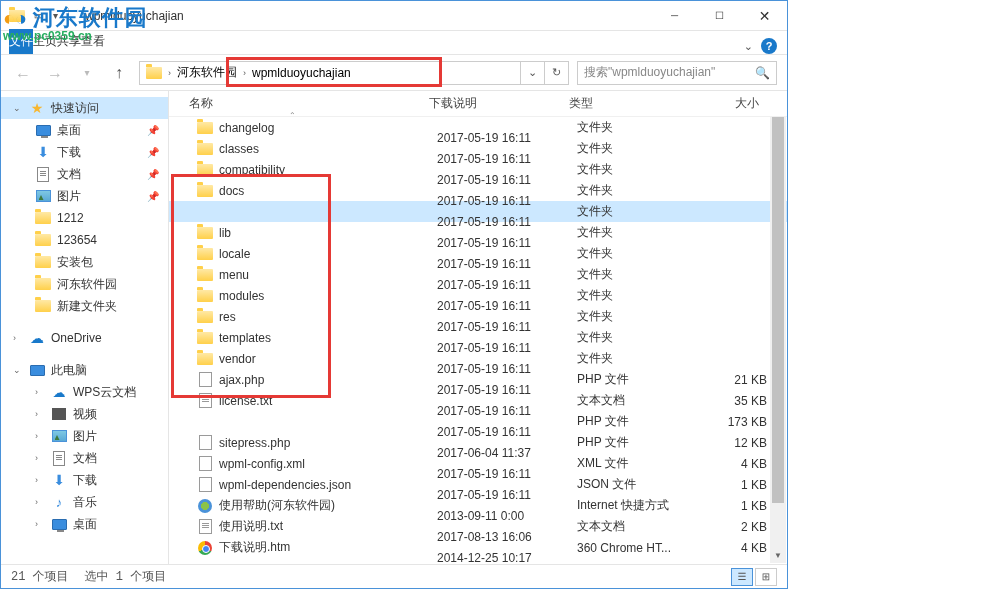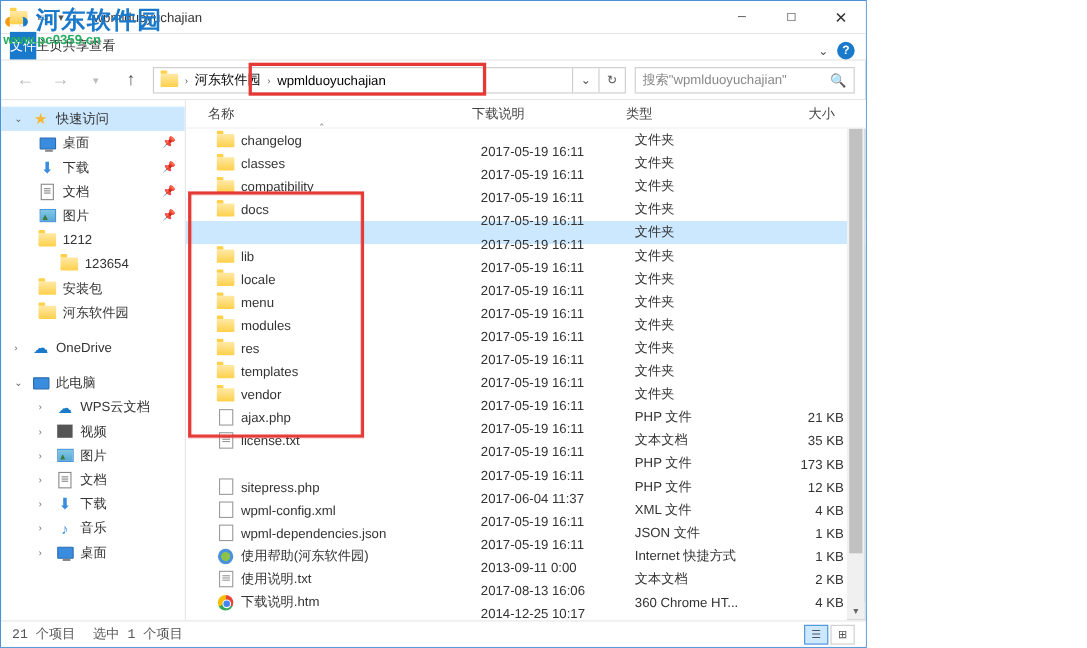--- a/index.html
+++ b/index.html
@@ -210,37 +210,43 @@
             </span>
             <span>图片</span>
             <span class="pin">📌</span>
           </div>
           <div class="sb-item" style="padding-left: 34px;">
             <span class="ic">
               <span class="ic-folder"></span>
             </span>
             <span>1212</span>
           </div>
-          <div class="sb-item" style="padding-left: 34px; margin-left: 20px;">
+          <div class="sb-item" style="padding-left: 34px;">
             <span class="ic">
               <span class="ic-folder"></span>
             </span>
             <span>123654</span>
           </div>
           <div class="sb-item" style="padding-left: 34px;">
             <span class="ic">
               <span class="ic-folder"></span>
             </span>
             <span>安装包</span>
           </div>
           <div class="sb-item" style="padding-left: 34px;">
             <span class="ic">
               <span class="ic-folder"></span>
             </span>
             <span>河东软件园</span>
+          </div>
+          <div class="sb-item" style="padding-left: 34px;">
+            <span class="ic">
+              <span class="ic-folder"></span>
+            </span>
+            <span>新建文件夹</span>
           </div>
         </div>
       <div class="sb-group-gap"></div>
       <div class="sb-item header">
         <span class="exp">›</span>
         <span class="ic ic-onedrive">☁</span>
         <span>OneDrive</span>
       </div>
       <div class="sb-group-gap"></div>
       <div class="sb-item header">

